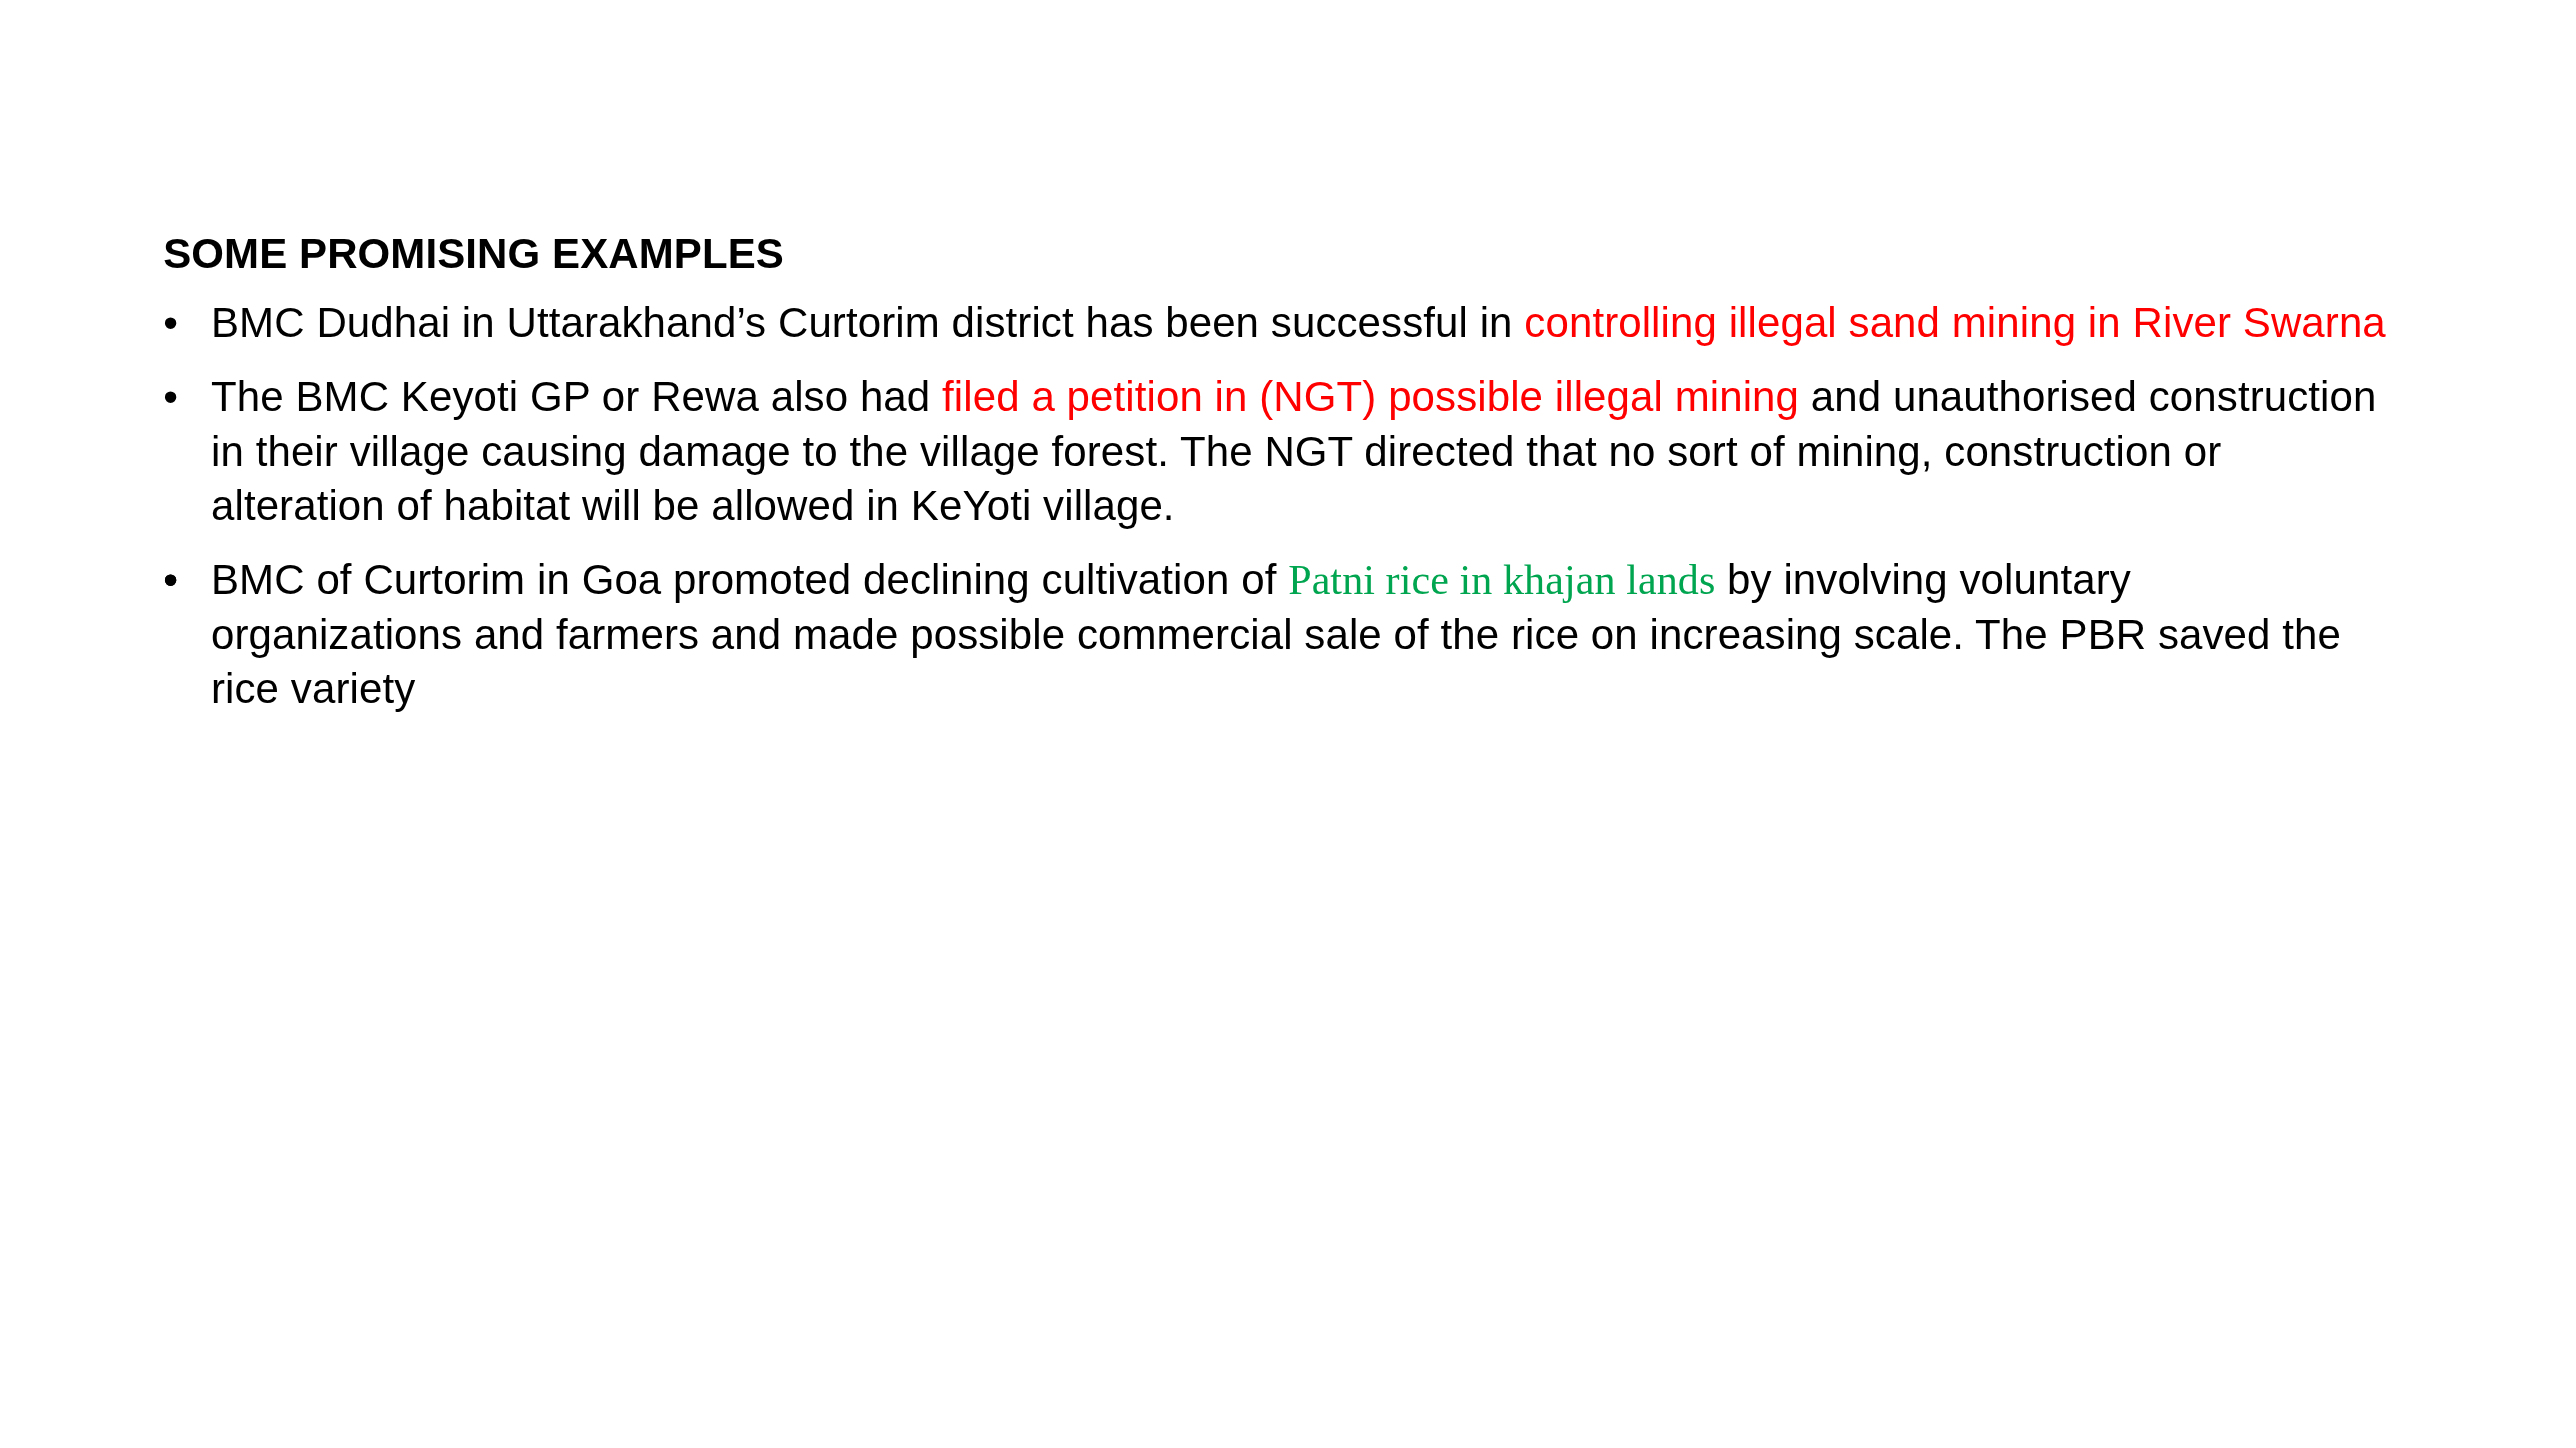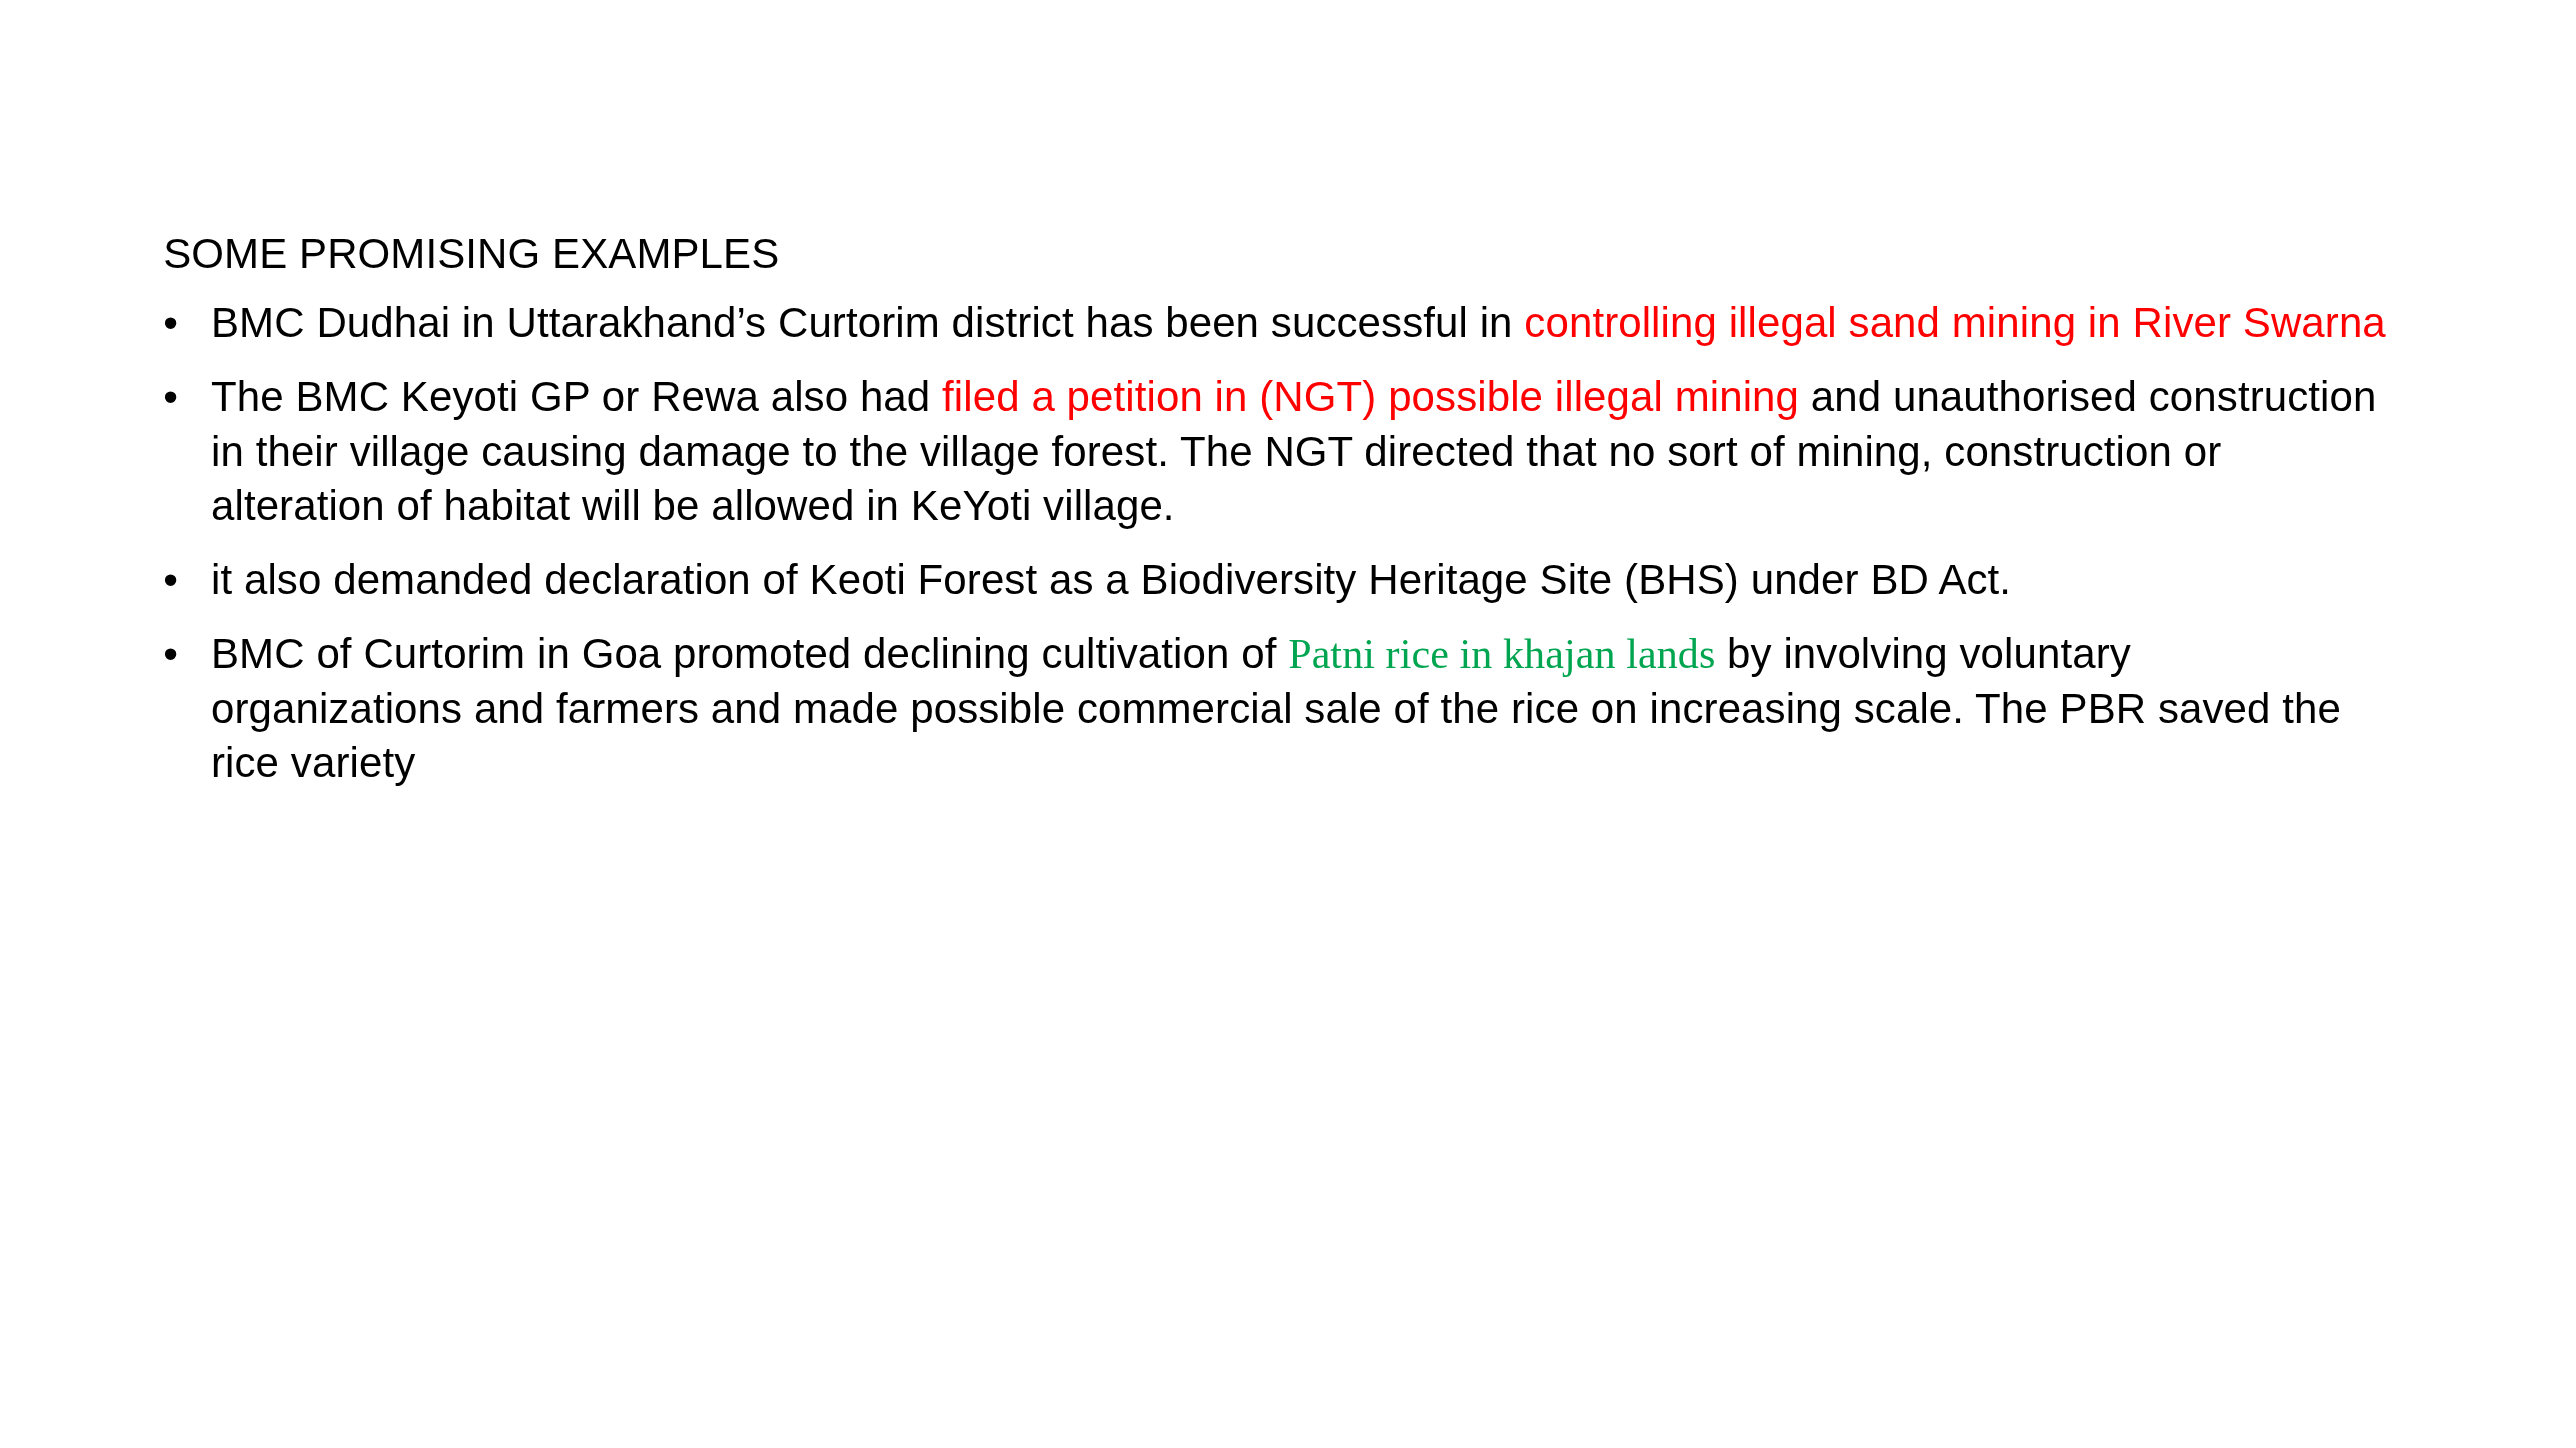--- a/index.html
+++ b/index.html
@@ -16,21 +16,21 @@
   }
   .slide {
     position: relative;
     width: 2576px;
     height: 1449px;
     box-sizing: border-box;
     padding: 229px 187px 0 158px;
   }
   .slide-title {
     font-size: 42px;
-    font-weight: normal;
+    font-weight: bold;
     line-height: 1.2;
     margin: 0 0 16.7px 5.2px;
     letter-spacing: 0.1px;
   }
   .bullet-list {
     list-style: none;
     margin: 0;
     padding: 0;
   }
   .bullet-item {
@@ -66,21 +66,20 @@
       <span class="seg">BMC Dudhai in Uttarakhand’s Curtorim district has been successful in </span><span class="seg red">controlling illegal sand mining in River Swarna</span>
     </li>
 
     <li class="bullet-item">
       <span class="dot">•</span>
       <span class="seg">The BMC Keyoti GP or Rewa also had </span><span class="seg red">filed a petition in (NGT) possible illegal mining</span><span class="seg"> and unauthorised construction in their village causing damage to the village forest. The NGT directed that no sort of mining, construction or alteration of habitat will be allowed in KeYoti village.</span>
     </li>
 
     <li class="bullet-item">
       <span class="dot">•</span>
-      <span class="seg"> it also demanded declaration of Keoti Forest as a Biodiversity Heritage Site (BHS) under BD Act.</span>
     </li>
 
     <li class="bullet-item">
       <span class="dot">•</span>
       <span class="seg">BMC of Curtorim in Goa promoted declining cultivation of </span><span class="seg green">Patni rice in khajan lands</span><span class="seg"> by involving voluntary organizations and farmers and made possible commercial sale of the rice on increasing scale. The PBR saved the rice variety</span>
     </li>
 
   </ul>
 </div>
 

